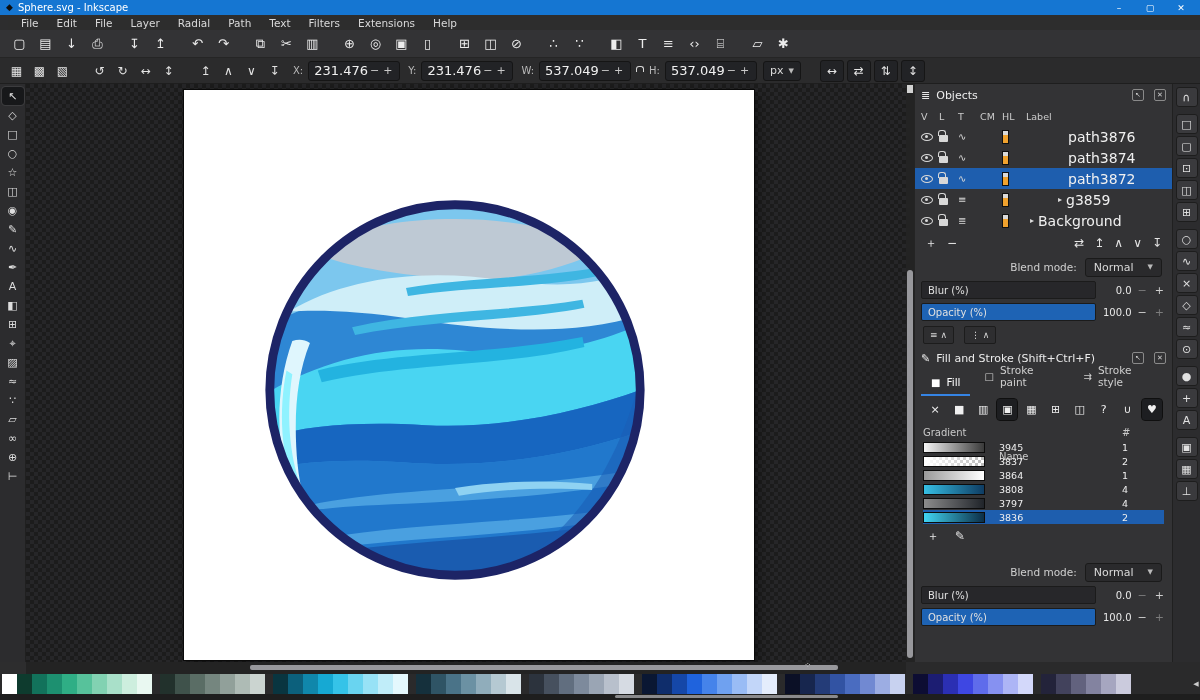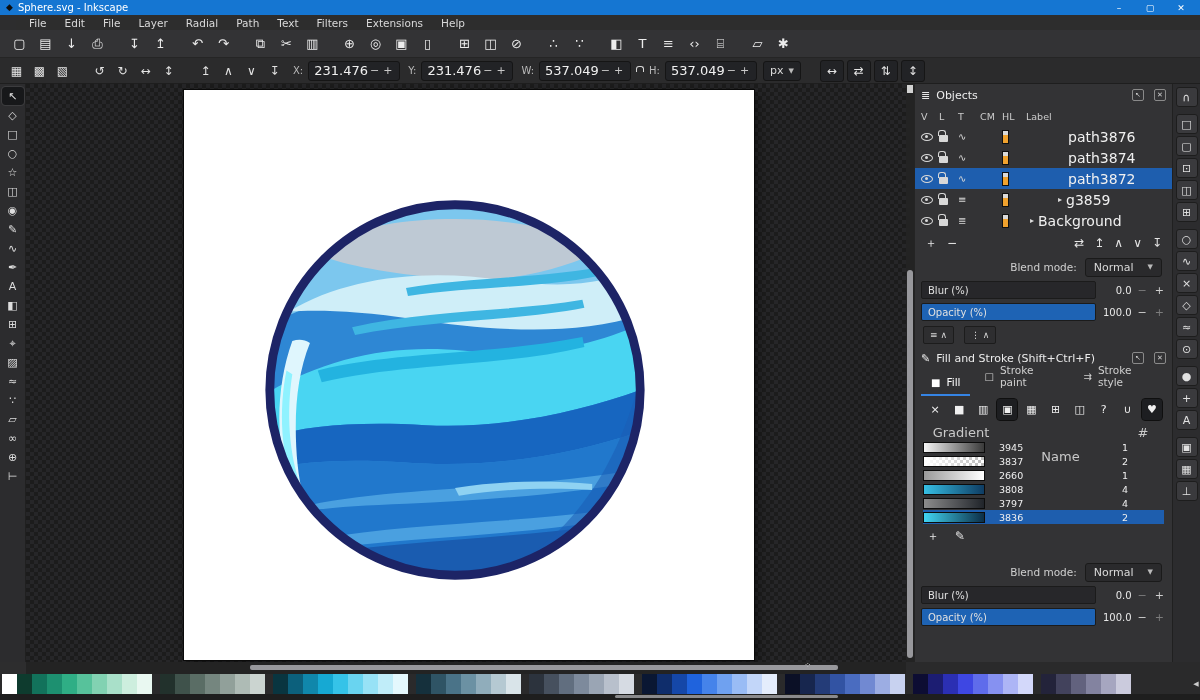--- a/index.html
+++ b/index.html
@@ -7,21 +7,21 @@
   body { position:relative; background:#2d2d2e; font-family:"DejaVu Sans",sans-serif; font-size:11px; color:#d8d8d8; }
 
   
   .titlebar { position:absolute; top:0; left:0; right:0; height:15px; background:#1576d2; color:#fff;
     display:flex; align-items:center; padding:0 6px; gap:5px; font-size:10px; }
   .titlebar .logo { color:#0d0d0d; font-size:9px; line-height:1; }
   .titlebar .spacer { flex:1; }
   .winbtn { width:26px; text-align:center; font-size:9px; color:#fff; }
 
   
-  .menubar { position:absolute; top:15px; left:16px; right:0; height:15px; background:#2d2d2d;
+  .menubar { position:absolute; top:15px; left:8px; right:0; height:15px; background:#2d2d2d;
     display:flex; align-items:center; padding-left:4px; }
   .menu-item { padding:0 9px; font-size:10.5px; color:#d9d9d9; }
 
   
   .commandbar { position:absolute; top:30px; left:0; right:0; height:28px; background:#333335;
     border-bottom:1px solid #252525; display:flex; align-items:center; padding:0 8px; }
   .cmd-group { display:flex; align-items:center; margin-right:14px; gap:3px; }
   .cmd-btn { width:23px; height:22px; display:flex; align-items:center; justify-content:center;
     font-size:13px; color:#ececec; border-radius:3px; }
 
@@ -123,21 +123,21 @@
 
   .filltype-row { height:27px; display:flex; align-items:center; padding:0 10px; gap:4px; }
   .ft-btn { width:21px; height:21px; display:flex; align-items:center; justify-content:center;
     font-size:11px; color:#f0f0f0; border-radius:3px; }
   .ft-btn.selected { background:#1d1e21; outline:1px solid #0f0f0f; }
   .ft-push { margin-left:auto; }
 
   .ft-label { height:18px; padding-left:10px; font-size:10.5px; font-weight:bold; color:#f2f2f2; }
 
   .grad-table { margin:2px 8px 0; }
-  .grad-cols { height:15px; display:flex; align-items:center; color:#c9c9c9; font-size:13px;text-align:center; }
+  .grad-cols { height:15px; display:flex; align-items:center; color:#c9c9c9; font-size:10px; }
   .gc-grad { width:76px; } .gc-name { flex:1;margin-top:48px; } .gc-count { width:42px; }
   .grad-row { height:14px; display:flex; align-items:center; }
   .grad-row.selected { background:#1e5eae; }
   .grad-sw { width:62px; height:11px; border:1px solid #0c0c0c; margin-right:14px; }
   .grad-name { flex:1; font-size:9.5px; color:#efefef; }
   .grad-count { width:42px; font-size:9.5px; color:#efefef; }
   .grad-actions { height:24px; display:flex; align-items:center; padding:0 12px; gap:16px; }
   .ga-btn { font-size:12px; color:#e8e8e8; }
   .fs-spacer { height:12px; }
 
@@ -537,21 +537,21 @@
             <span class="grad-name">3945</span>
             <span class="grad-count">1</span>
           </div>
           <div class="grad-row">
             <span class="grad-sw" style="background: linear-gradient(to right, rgb(255, 255, 255), rgba(255, 255, 255, 0)) 0% 0% / auto, repeating-conic-gradient(rgb(187, 187, 187) 0%, rgb(187, 187, 187) 25%, rgb(255, 255, 255) 0%, rgb(255, 255, 255) 50%) 0% 0% / 6px 6px;"></span>
             <span class="grad-name">3837</span>
             <span class="grad-count">2</span>
           </div>
           <div class="grad-row">
             <span class="grad-sw" style="background: linear-gradient(to right, rgb(154, 154, 154), rgb(255, 255, 255));"></span>
-            <span class="grad-name">2660</span>
+            <span class="grad-name">3864</span>
             <span class="grad-count">1</span>
           </div>
           <div class="grad-row">
             <span class="grad-sw" style="background: linear-gradient(to right, rgb(54, 191, 228), rgb(14, 60, 99));"></span>
             <span class="grad-name">3808</span>
             <span class="grad-count">4</span>
           </div>
           <div class="grad-row">
             <span class="grad-sw" style="background: linear-gradient(to right, rgb(140, 140, 140), rgb(32, 36, 42));"></span>
             <span class="grad-name">3797</span>

